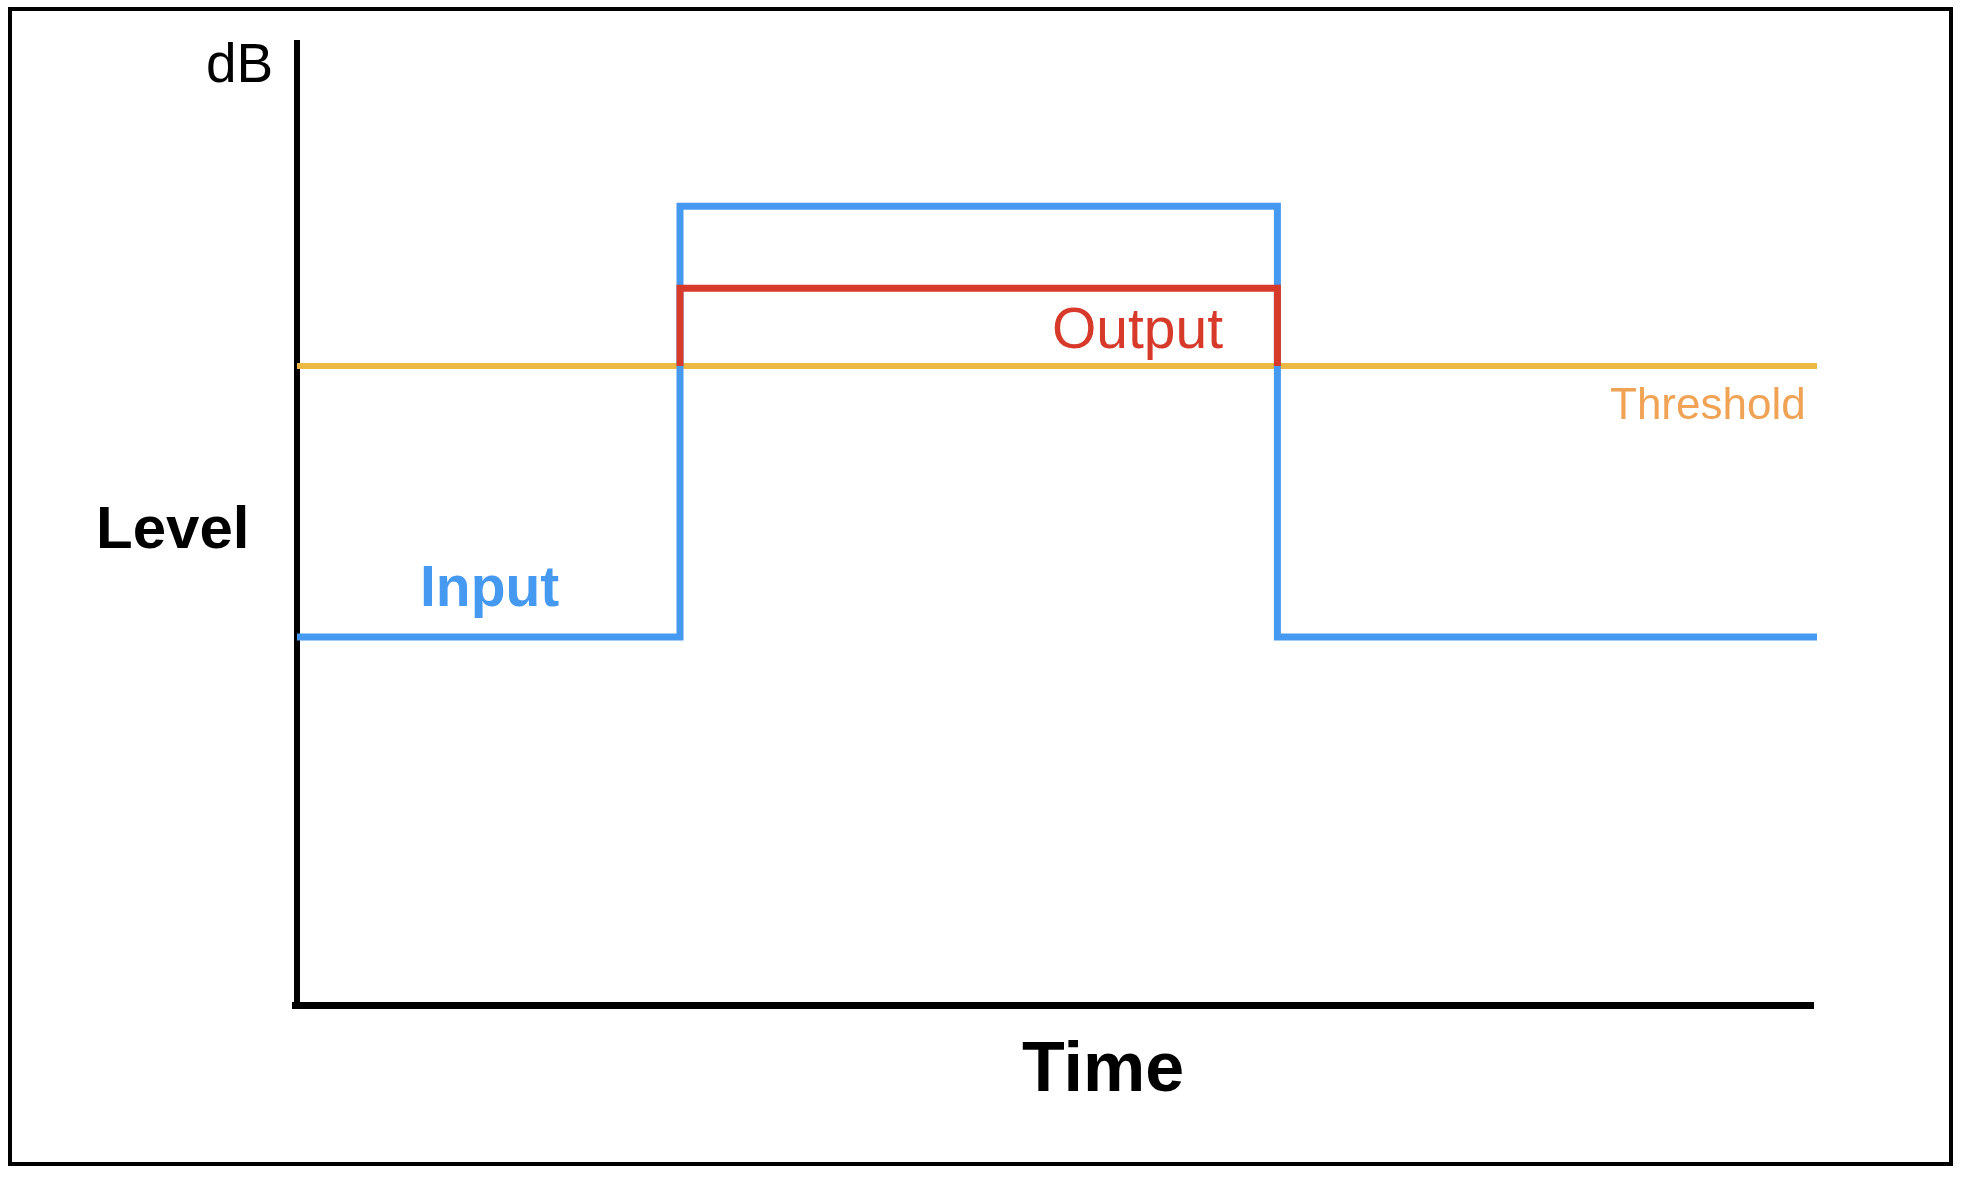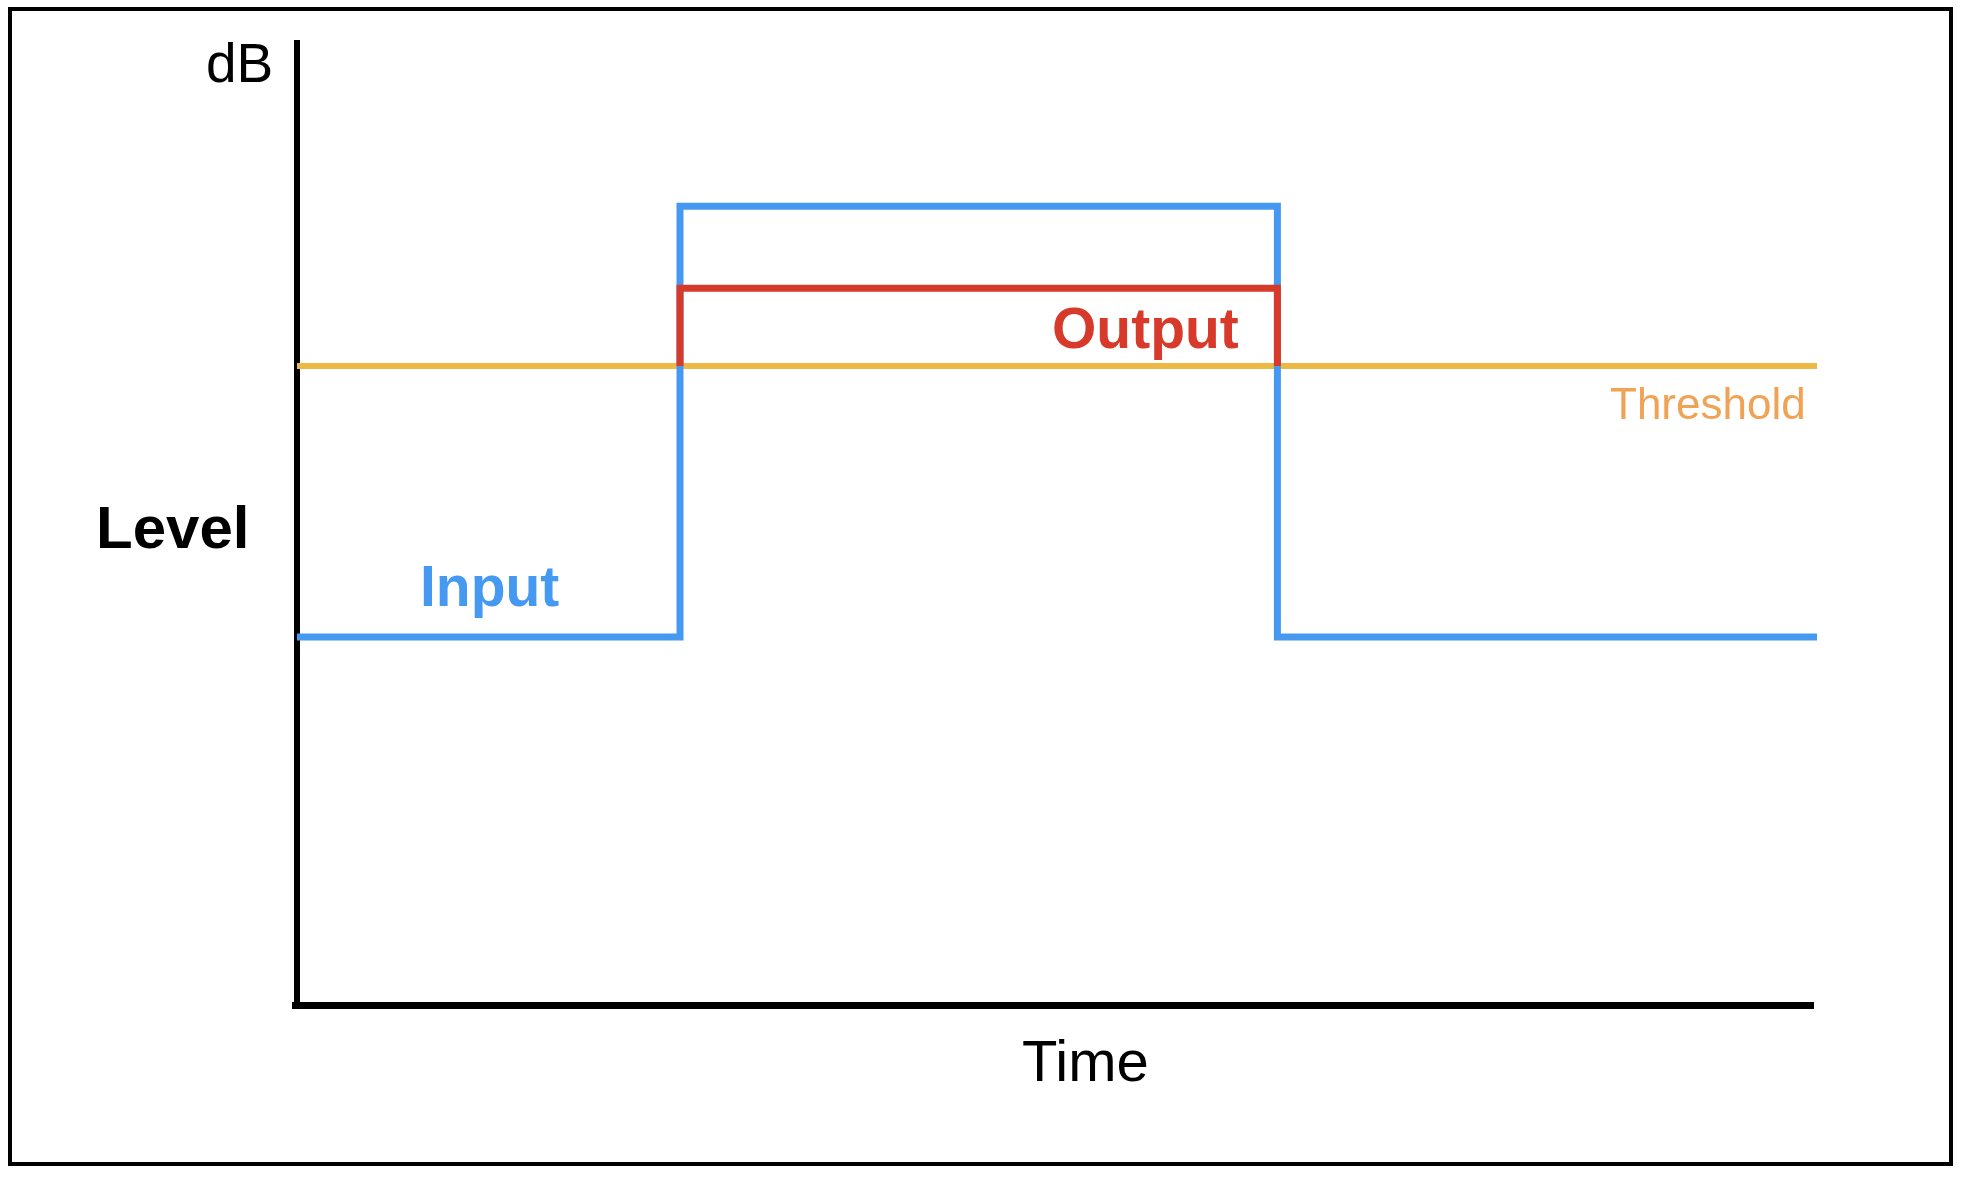--- a/index.html
+++ b/index.html
@@ -61,34 +61,34 @@
   }
   .lbl-level {
     left: 96px;
     top: 498px;
     font-size: 60px;
     font-weight: 700;
   }
   .lbl-time {
     left: 1022px;
     top: 1032px;
-    font-size: 58px;
-    font-weight: 400;
+    font-size: 70px;
+    font-weight: 700;
   }
   .lbl-input {
     left: 420px;
     top: 558px;
     font-size: 57px;
     font-weight: 700;
   }
   .lbl-output {
     left: 1052px;
     top: 300px;
     font-size: 57px;
-    font-weight: 700;
+    font-weight: 400;
   }
   .lbl-threshold {
     left: 1610px;
     top: 382px;
     font-size: 44px;
     font-weight: 400;
     text-align: center;
   }
 </style>
 </head>

